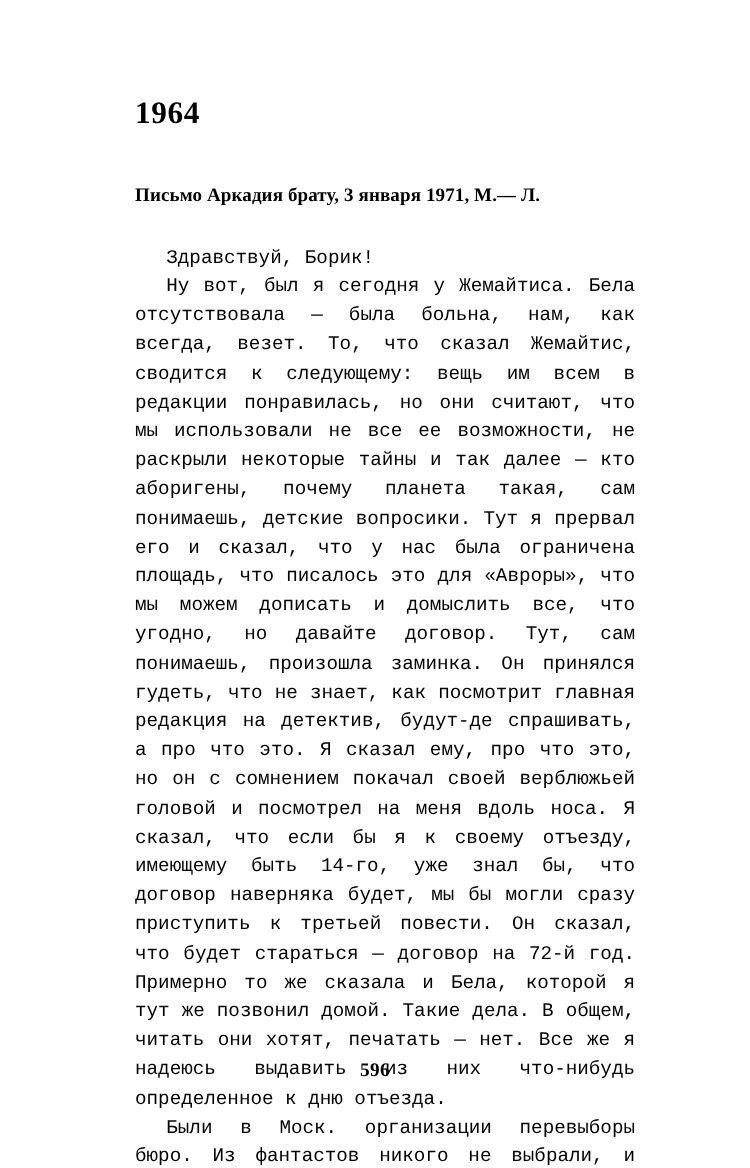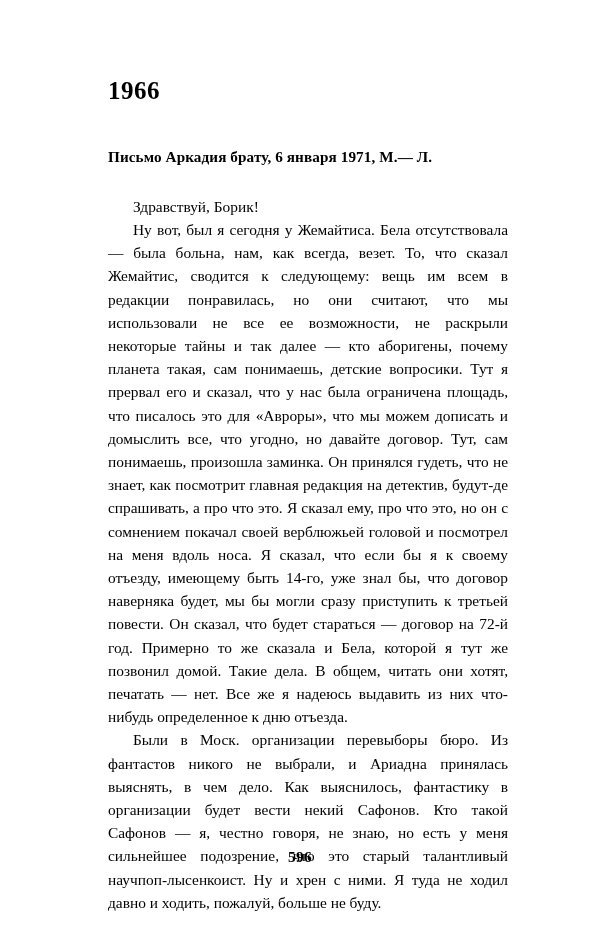--- a/index.html
+++ b/index.html
@@ -39,40 +39,41 @@
     font-size: 15.4px;
     line-height: 23.2px;
     text-align: justify;
     text-justify: inter-word;
     hyphens: manual;
     margin: 0;
   }
   .body-text p {
     margin: 0;
     text-indent: 25px;
+    font-family: Liberation Mono, monospace;
   }
   .page-number {
     position: absolute;
     left: 0;
     right: 0;
     top: 848px;
     text-align: center;
     font-size: 15.4px;
     font-weight: bold;
     letter-spacing: 0.3px;
   }
 </style>
 </head>
 <body>
 
 <div class="page">
 
-  <h1 class="chapter-year">1966</h1>
+  <h1 class="chapter-year">1964</h1>
 
-  <h2 class="letter-heading">Письмо Аркадия брату, 6 января 1971, М.— Л.</h2>
+  <h2 class="letter-heading">Письмо Аркадия брату, 3 января 1971, М.— Л.</h2>
 
   <div class="body-text">
     <p>Здравствуй, Борик!</p>
     <p>Ну вот, был я сегодня у Жемайтиса. Бела отсутствовала — была больна, нам, как всегда, везет. То, что сказал Жемайтис, сводится к следующему: вещь им всем в редакции понравилась, но они считают, что мы использовали не все ее возможности, не раскрыли некоторые тайны и так далее — кто аборигены, почему планета такая, сам понимаешь, детские вопросики. Тут я прервал его и сказал, что у нас была ограничена площадь, что писалось это для «Авроры», что мы можем дописать и домыслить все, что угодно, но давайте договор. Тут, сам понимаешь, произошла заминка. Он принялся гудеть, что не знает, как посмотрит главная редакция на детектив, будут-де спрашивать, а про что это. Я сказал ему, про что это, но он с сомнением покачал своей верблюжьей головой и посмотрел на меня вдоль носа. Я сказал, что если бы я к своему отъезду, имеющему быть 14-го, уже знал бы, что договор наверняка будет, мы бы могли сразу приступить к третьей повести. Он сказал, что будет стараться — договор на 72-й год. Примерно то же сказала и Бела, которой я тут же позвонил домой. Такие дела. В общем, читать они хотят, печатать — нет. Все же я надеюсь выдавить из них что-нибудь определенное к дню отъезда.</p>
     <p>Были в Моск. организации перевыборы бюро. Из фантастов никого не выбрали, и Ариадна принялась выяснять, в чем дело. Как выяснилось, фантастику в организации будет вести некий Сафонов. Кто такой Сафонов — я, честно говоря, не знаю, но есть у меня сильнейшее подозрение, что это старый талантливый научпоп-лысенкоист. Ну и хрен с ними. Я туда не ходил давно и ходить, пожалуй, больше не буду.</p>
   </div>
 
   <div class="page-number">596</div>
 
 </div>

